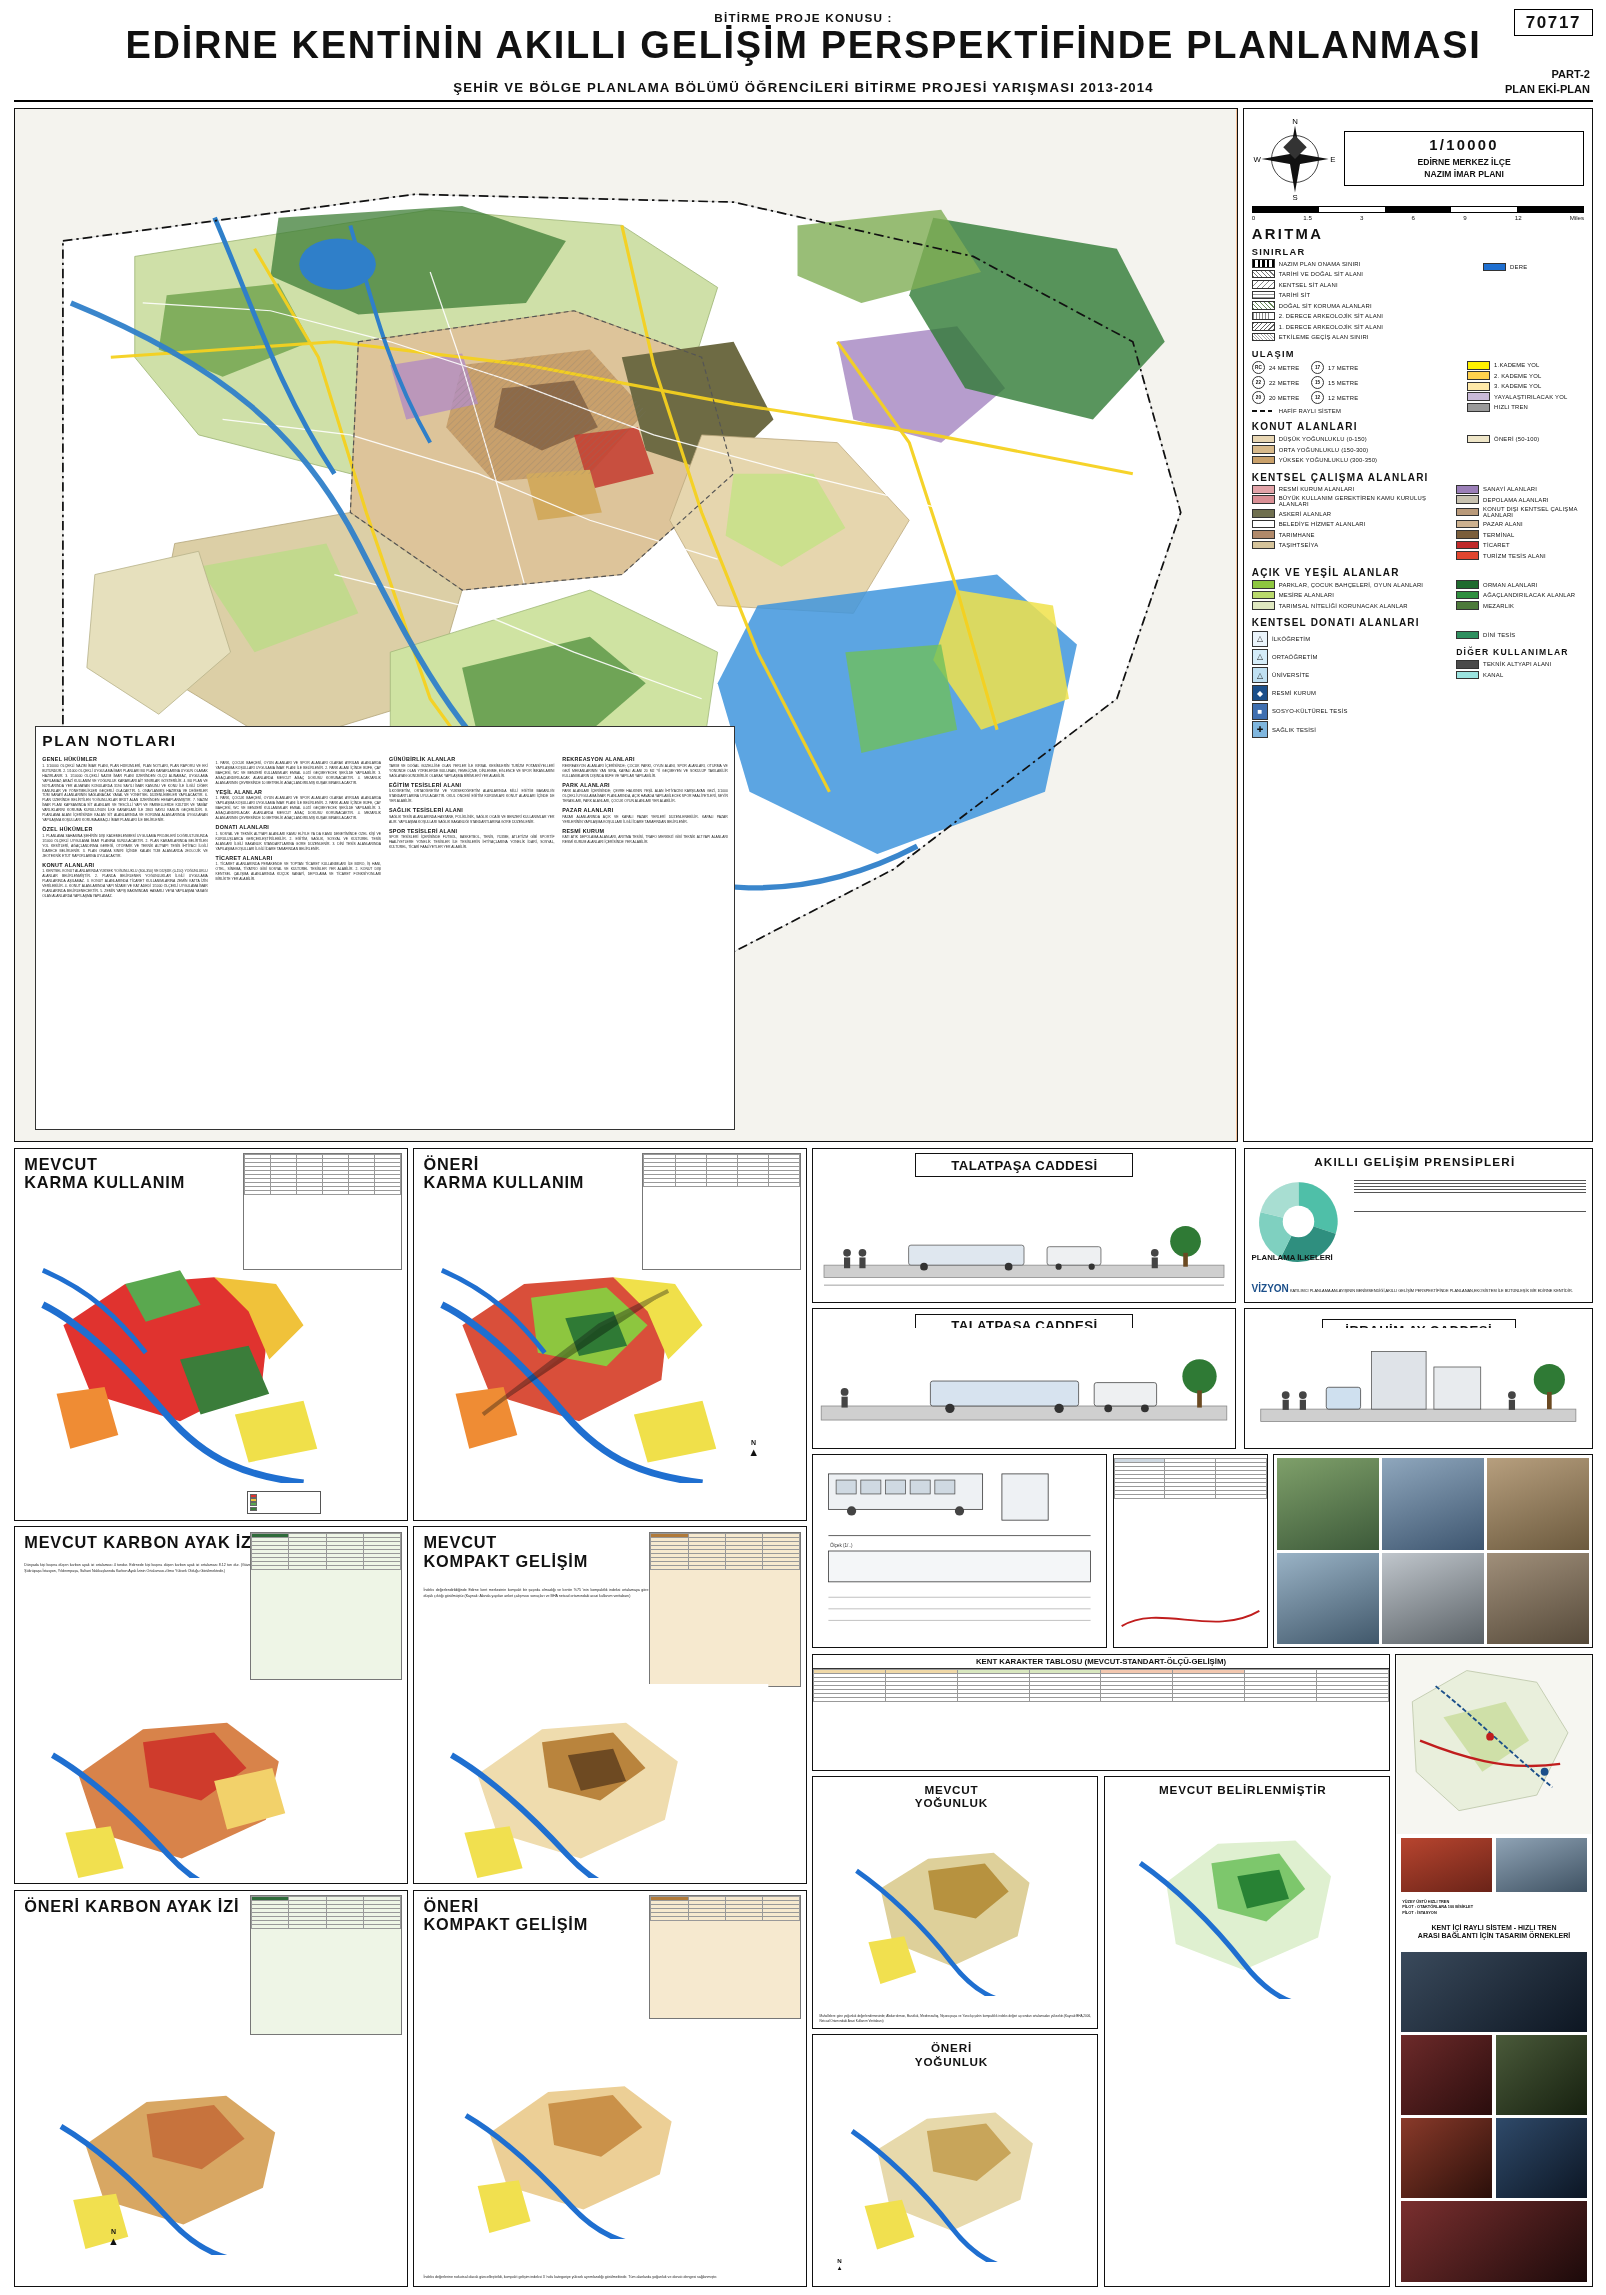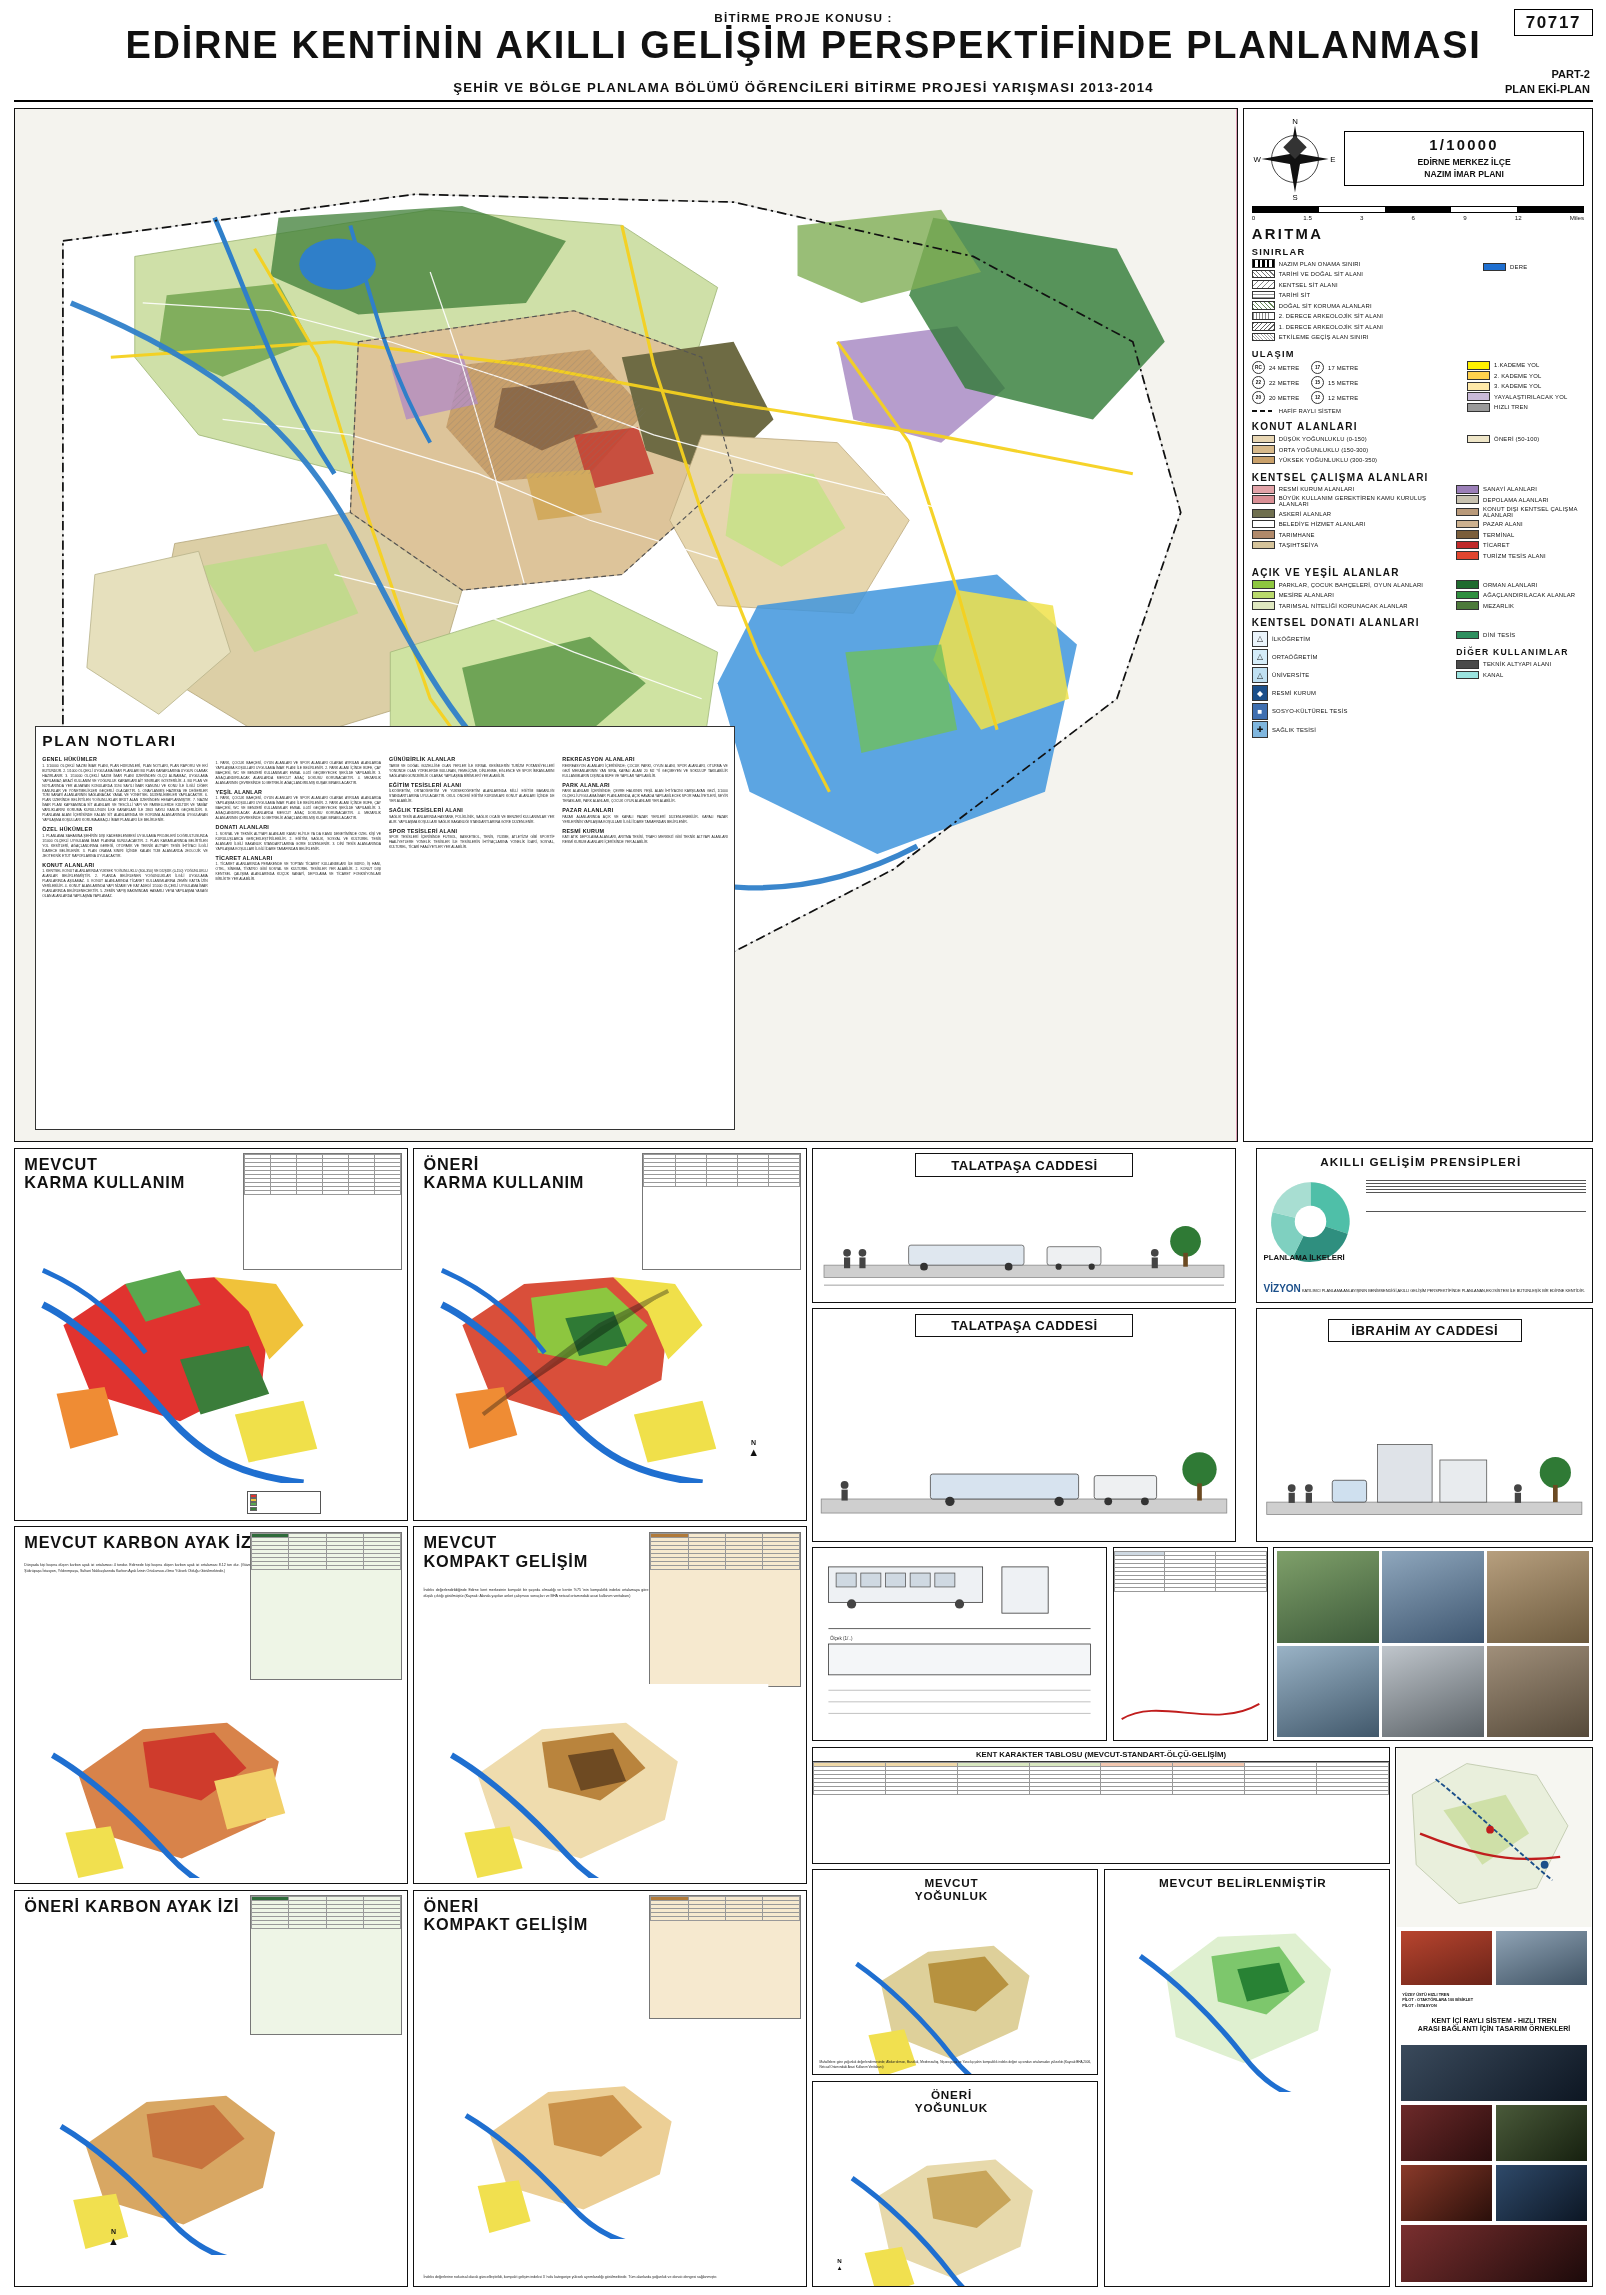--- a/index.html
+++ b/index.html
@@ -41,21 +41,21 @@
     position: absolute; right: 3.1px; bottom: 3.1px;
     font-size: 11px; font-weight: bold; text-align: right; line-height: 1.35; margin-left: 48px;
   }
 
   
   .body { flex: 1; display: flex; flex-direction: column; gap: 5.4px; margin-top: 6.2px; }
   .top-row { display: flex; gap: 5.4px; height: 1034px; }
   .panel { border: 1.6px solid #111; background:#fff; position: relative; overflow: hidden; }
 
   
-  .bigmap { flex: 1; position: relative; background: #be185d; }
+  .bigmap { flex: 1; position: relative; background: #f97316; }
   .bigmap .mapsvg { position:absolute; inset:0; width:100%; height:100%; }
 
   .plan-notes {
     position: absolute; left: 20px; bottom: 11px; width: 700px; height: 404px;
     background: #ffffff; border: 0.8px solid #333; padding: 4.7px 6.2px;
   }
   .plan-notes h3 { margin:0 0 3.1px 0; font-size: 15.5px; letter-spacing: 1.6px; font-weight: bold;}
   .pn-cols { display: flex; gap: 7.8px; }
   .pn-col { flex: 1; }
   .pn-h { font-size: 5.4px; font-weight: bold; margin: 3.1px 0 1.6px 0; letter-spacing: 0.3px; }
@@ -1023,21 +1023,21 @@
               <path d="M20,240 L90,230 L110,300 L40,320 Z" fill="#f1e04f"></path>
               <path d="M0,120 C60,155 120,210 180,275 C240,340 300,350 400,340" fill="none" stroke="#1f6fd0" stroke-width="9"></path>
             </svg>
             <div class="cap" style="position:absolute;left:9.3px;bottom:6.2px;width:326px">İndeks değerlerine nokutsal olarak güncelleştirildi, kompakt gelişim indeksi 3 'nolu kategoriye yüksek ayrımlandığı görülmektedir. Tüm alanlarda yoğunluk ve donatı dengesi sağlanmıştır.</div>
           </div>
         </div>
       </div>
 
       <div class="col colB">
 
-        <div style="display:flex;gap:20px;height:394px;">
+        <div style="display:flex;gap:8px;height:301px;">
           <div class="col" style="width:424px;gap:5.4px">
             <div class="subpanel" style="height:155px">
               <div class="banner" style="margin:4.7px auto 0;width:218px">TALATPAŞA CADDESİ</div>
               <svg viewBox="0 0 540 130" style="position:absolute;left:0;bottom:3.1px;width:100%;height:100px">
                 <rect width="540" height="130" fill="#fff"></rect>
                 <rect x="10" y="86" width="520" height="16" fill="#cfcfcf" stroke="#888"></rect>
                 <rect x="120" y="60" width="150" height="26" rx="3" fill="#dfe7ef" stroke="#555"></rect>
                 <rect x="300" y="62" width="70" height="24" rx="3" fill="#eef0f2" stroke="#555"></rect>
                 <circle cx="140" cy="88" r="5" fill="#333"></circle>
                   <circle cx="250" cy="88" r="5" fill="#333"></circle>

